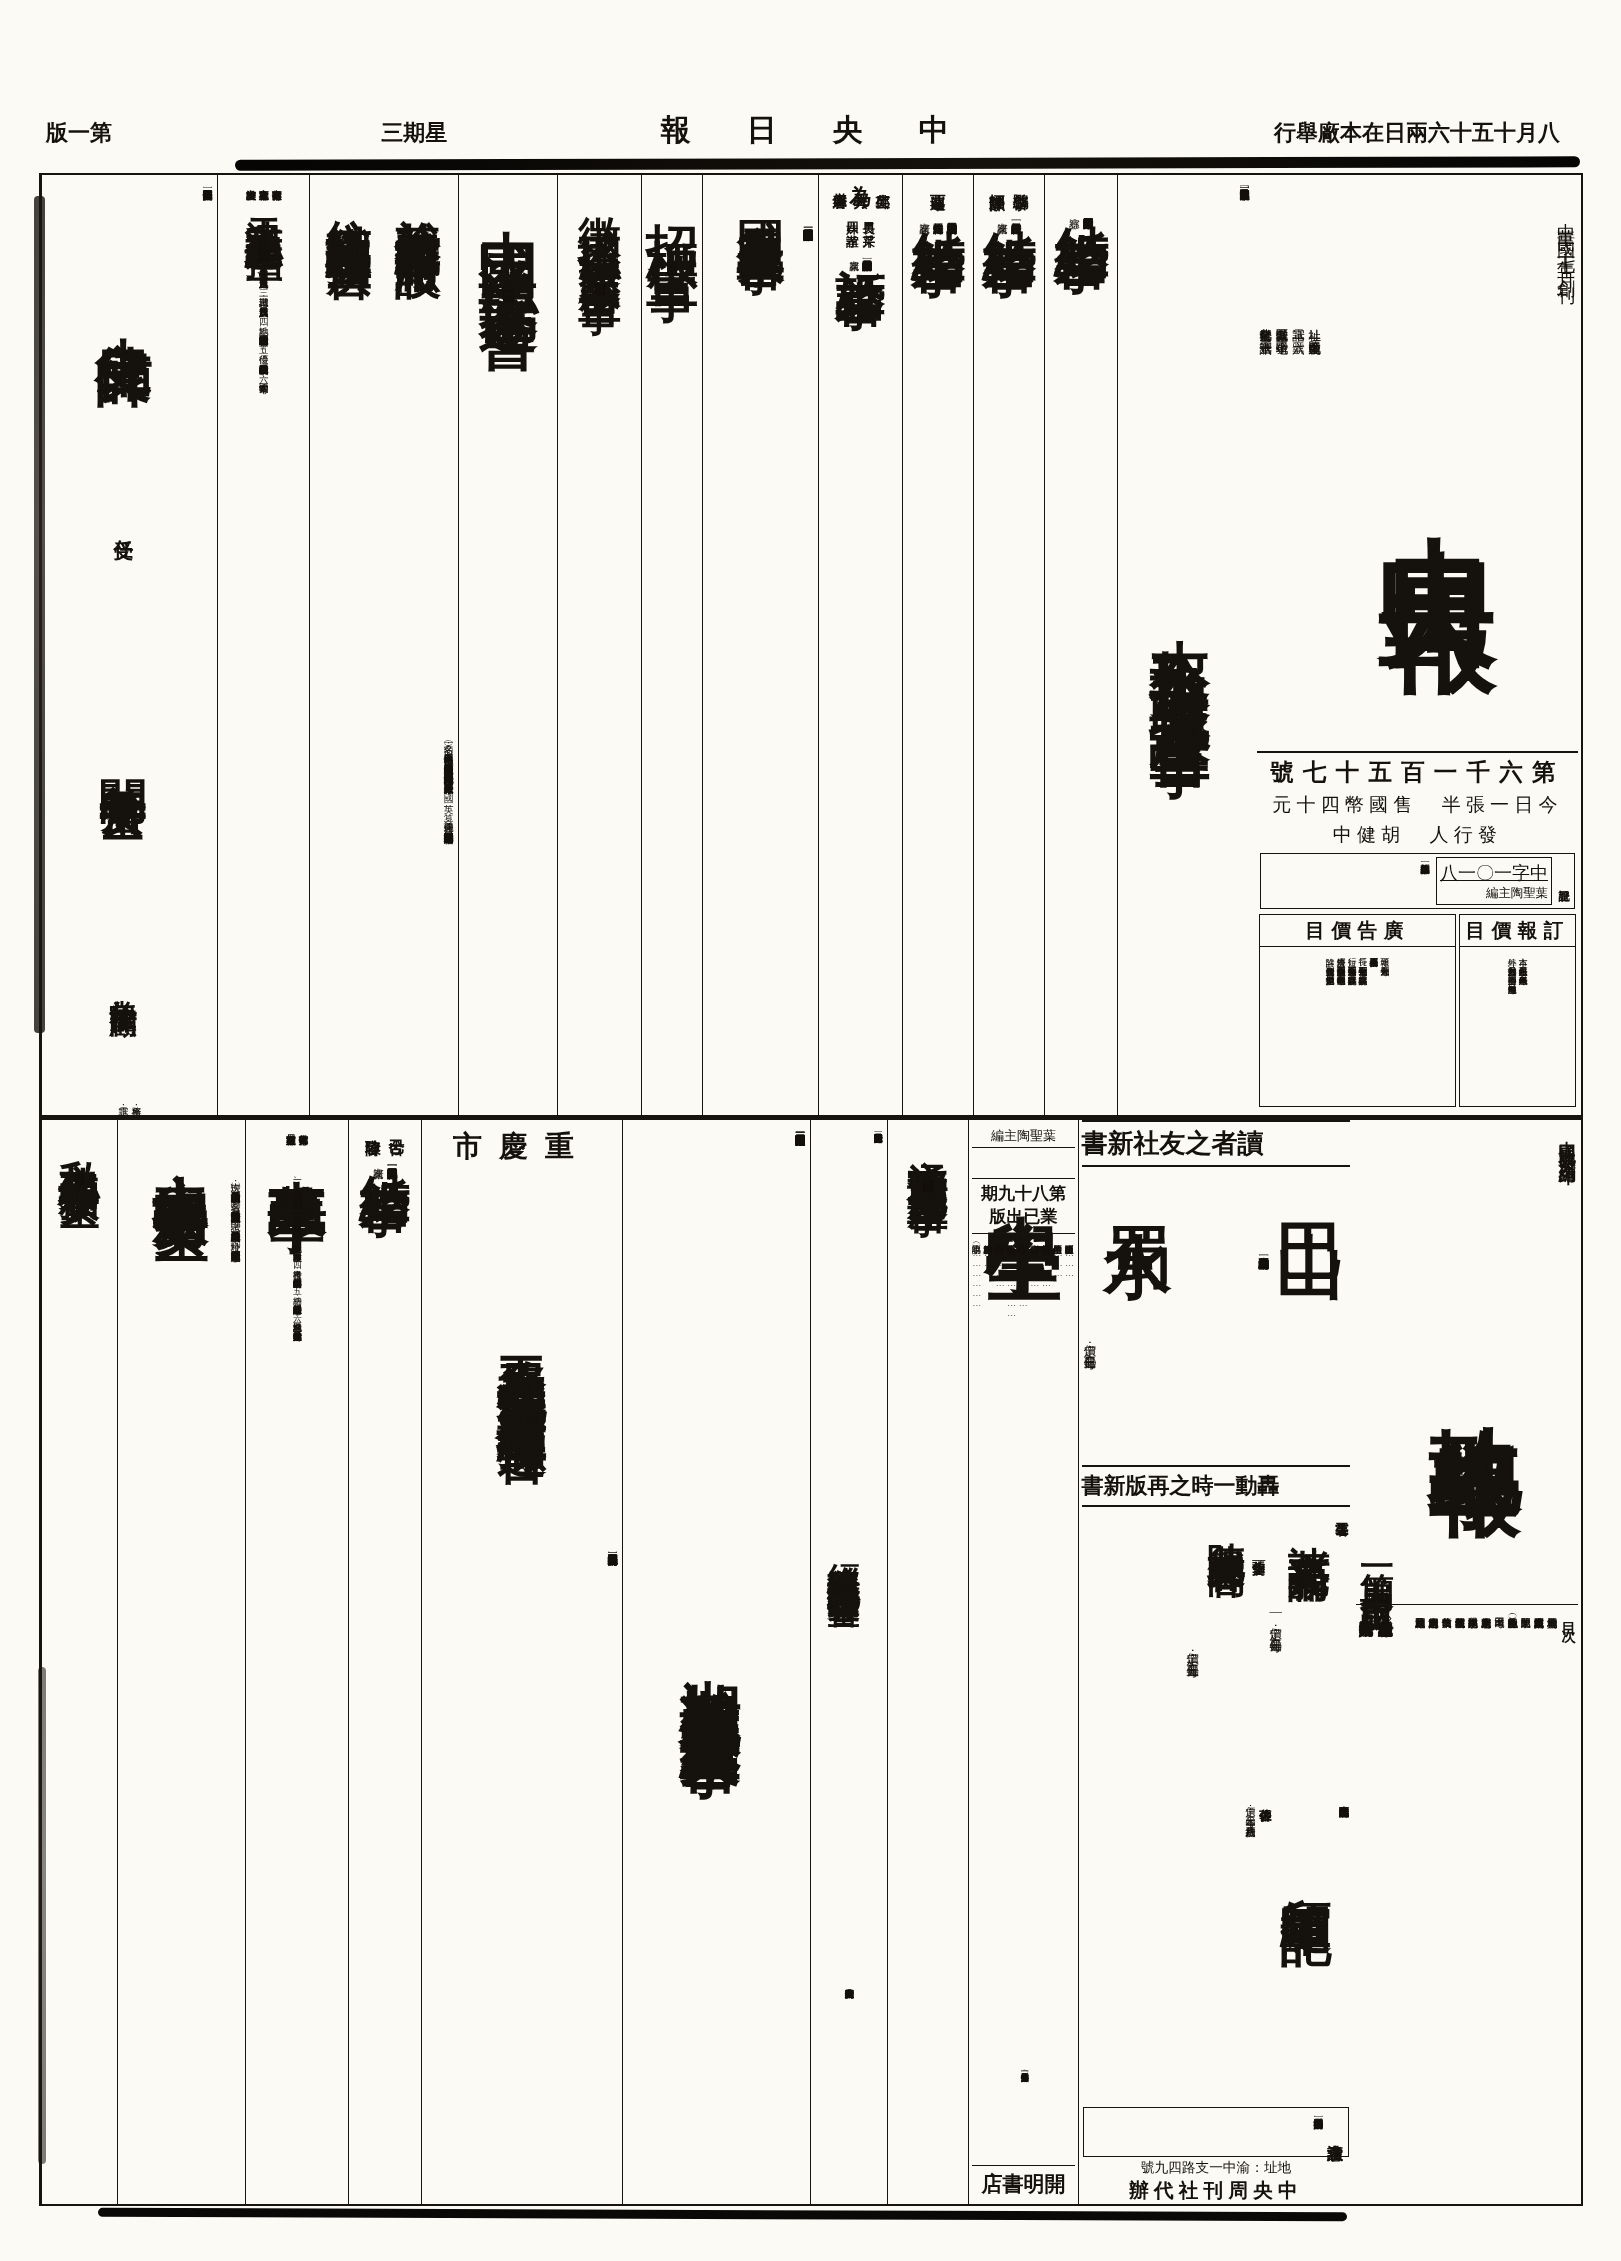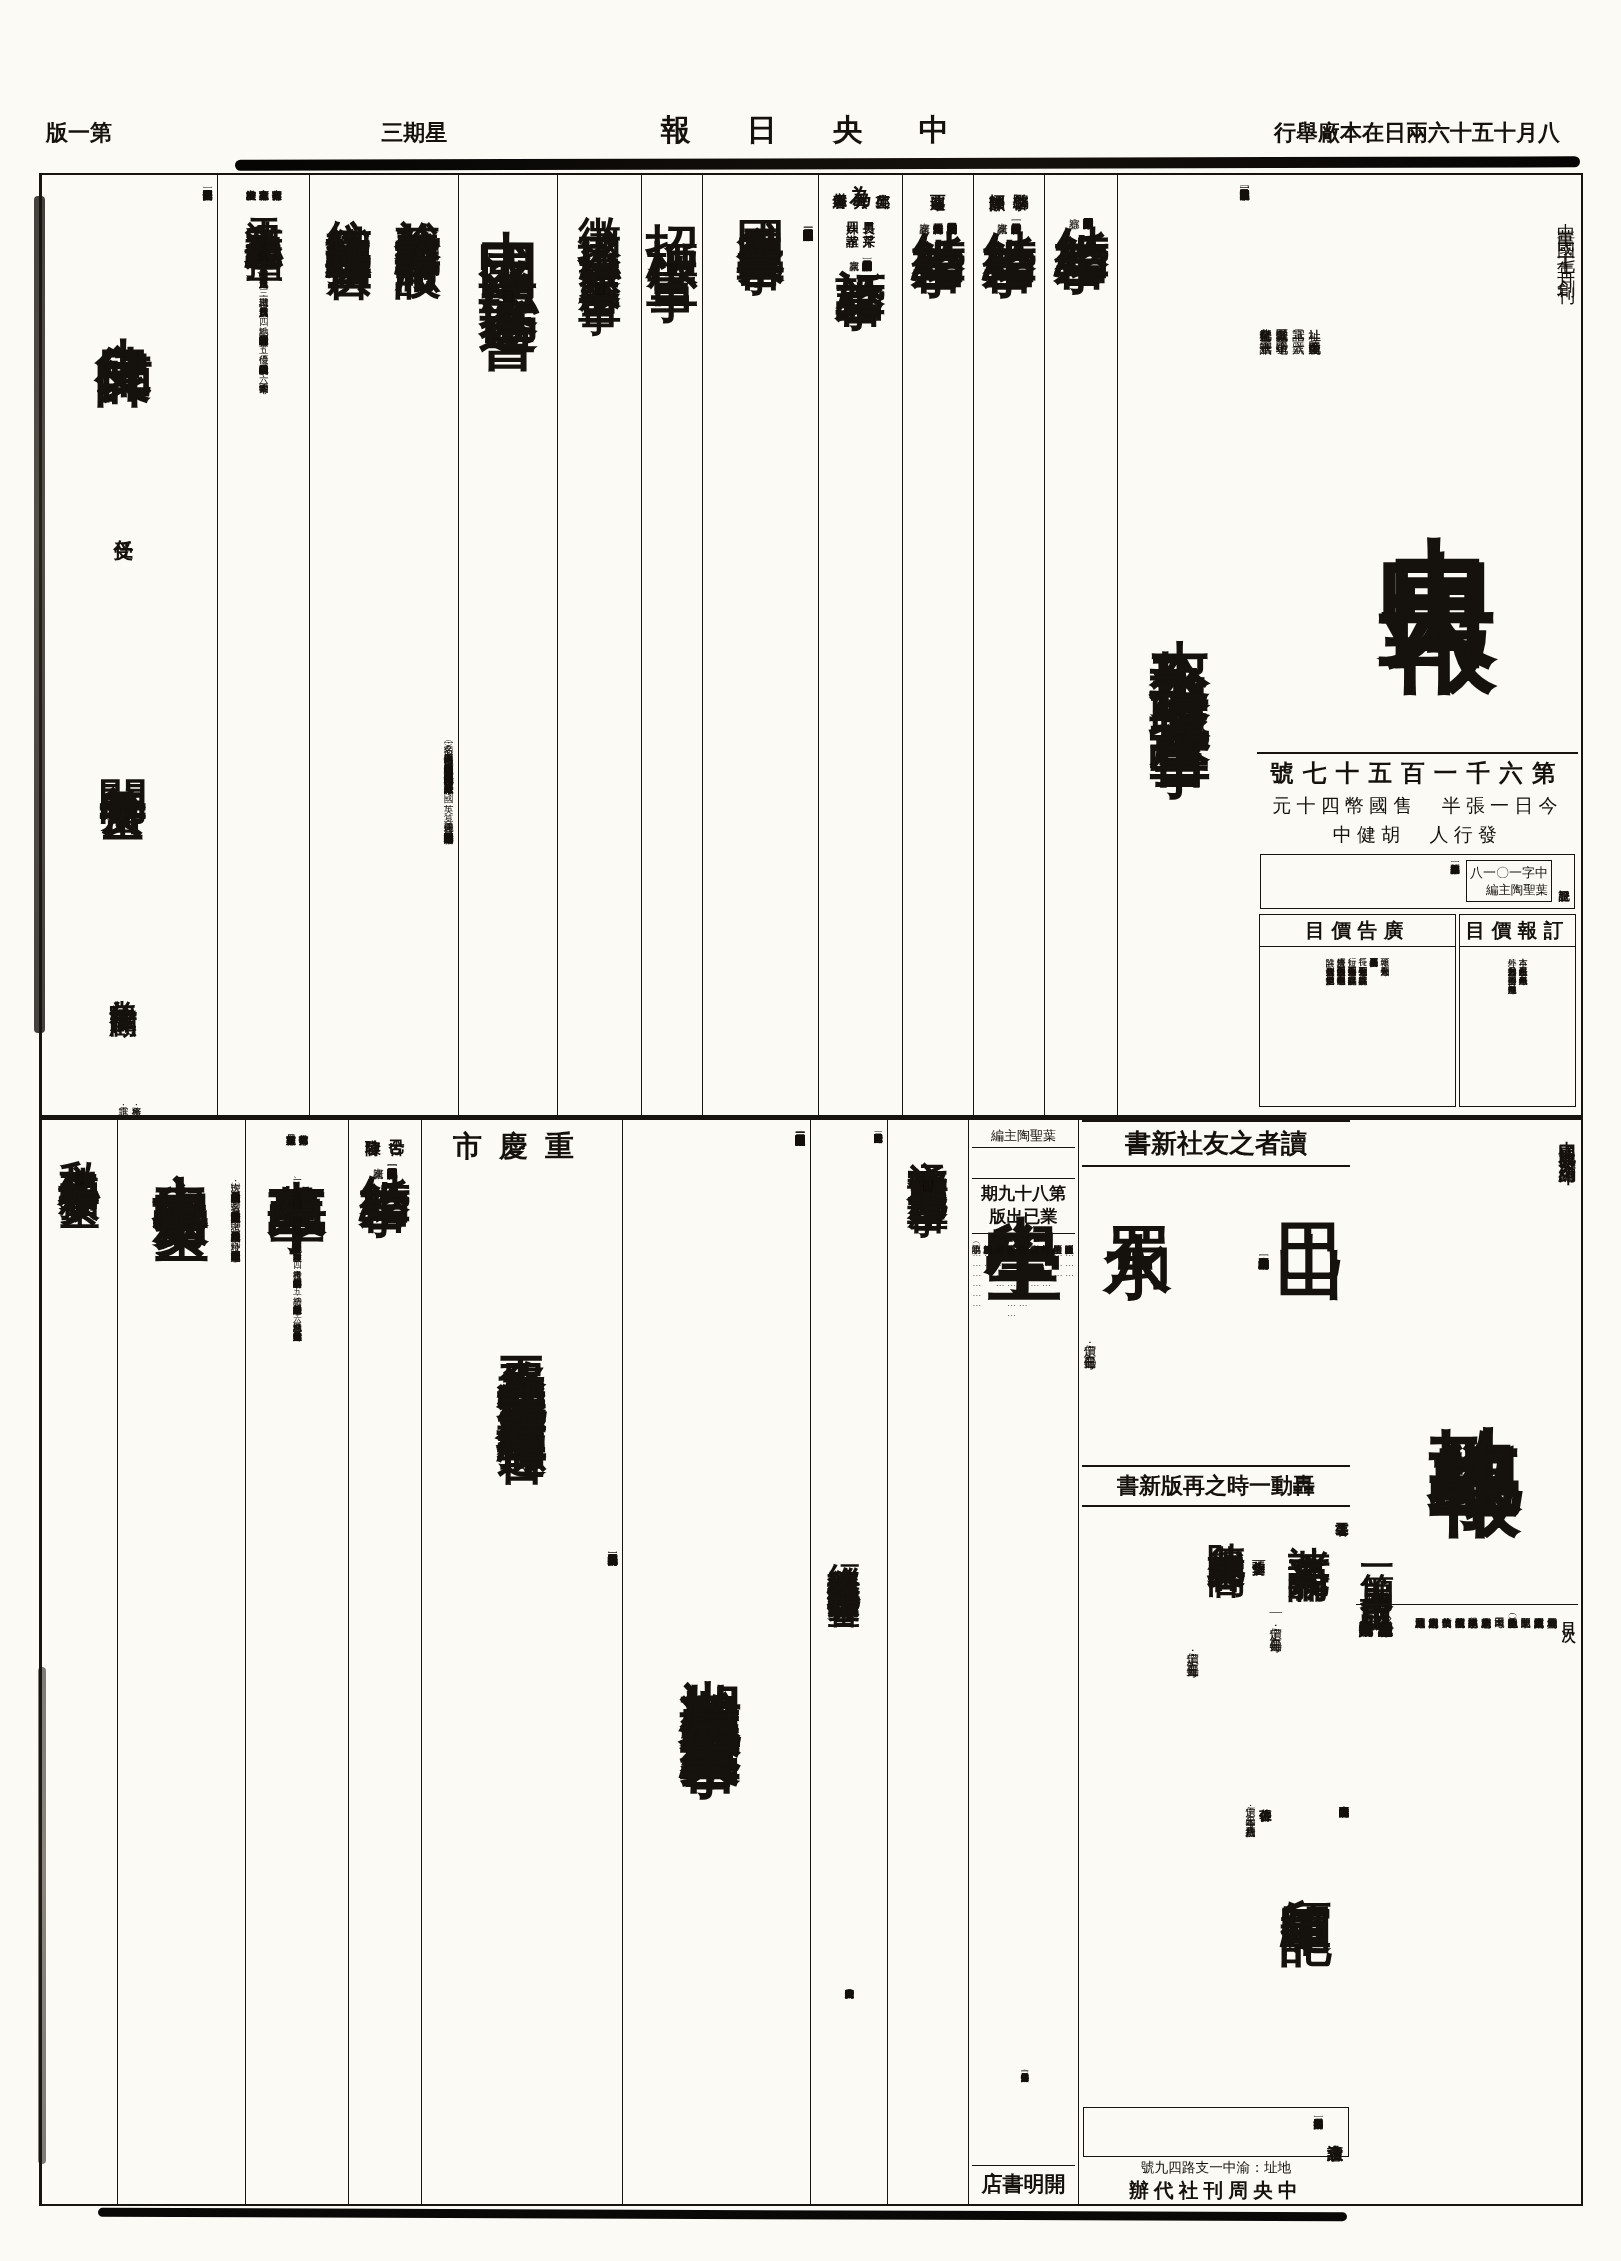--- a/index.html
+++ b/index.html
@@ -37,21 +37,21 @@
   .band-bottom{height:1084px;border-top:none;}
   .ad{
     border-left:1.3px solid #1a150f;box-sizing:border-box;
     padding:6.5px 3.3px;overflow:hidden;position:relative;
     display:flex;flex-direction:column;align-items:center;
   }
   .ad:first-child{border-left:none;}
   .smallbody{font-size:10.5px;line-height:1.3;}
   .names{font-size:15.7px;font-weight:bold;line-height:1.5;}
   .boxed{border:1.3px solid #17130e;padding:2.6px;}
-  .banner{width:100%;text-align:center;font-weight:bold;border-top:2px solid #17130e;border-bottom:2px solid #17130e;padding:3.9px 0;box-sizing:border-box;}
+  .banner{width:100%;text-align:left;font-weight:bold;border-top:2px solid #17130e;border-bottom:2px solid #17130e;padding:3.9px 0;box-sizing:border-box;}
   
   .mh-title{font-size:120px;font-weight:bold;letter-spacing:.12em;line-height:1.12;}
   .mh-lines{width:100%;text-align:center;border-top:2px solid #17130e;padding-top:3px;}
   .mh-lines .l1{font-size:23.5px;font-weight:bold;letter-spacing:9.2px;}
   .mh-lines .l2{font-size:19px;margin-top:3.9px;letter-spacing:5.2px;}
   .ptable{border:1.3px solid #17130e;margin:1.3px;flex:1;display:flex;flex-direction:column;align-items:center;overflow:hidden;}
   .ptable .phead{width:100%;text-align:center;font-weight:bold;font-size:19.6px;letter-spacing:6.5px;border-bottom:1.3px solid #17130e;padding:2px 0;}
   .ptable .pbody{font-size:8.8px;line-height:1.25;padding:3.9px 1.3px;}
   
   .streak{position:absolute;background:linear-gradient(180deg,#171310,#2a241d 40%,#171310);opacity:.8;border-radius:3.9px;}
@@ -79,21 +79,21 @@
 化龍橋營業處　電話二十六號</div>
     </div>
     <div class="mh-lines">
       <div class="rtl l1">第六千一百五十七號</div>
       <div class="rtl l2">今日一張半　售國幣四十元</div>
       <div class="rtl l2">發行人　胡健中</div>
     </div>
     <div class="hrow" style="width:96%;margin-top:5.2px;border:1.3px solid #17130e;padding:2.6px;align-items:center;">
       <div class="vtext" style="font-size:11px;font-weight:bold;">登記證</div>
       <div class="boxed" style="margin:0 5.2px;">
-        <div class="rtl" style="font-size:13px;">中字一〇一八</div>
+        <div class="rtl" style="font-size:18px;text-decoration:underline;">中字一〇一八</div>
         <div class="rtl" style="font-size:12.4px;">葉聖陶主編</div>
       </div>
       <div class="vtext grow" style="font-size:9.2px;height:48px;">中華郵政特准掛號認為第一類新聞紙類</div>
     </div>
     <div class="hrow" style="width:100%;height:196px;margin-top:3.9px;">
       <div class="ptable" style="flex:0 0 36%;">
         <div class="rtl phead">訂報價目</div>
         <div class="vtext pbody grow">本市　白報紙每月一千二百元　米色報紙每月三千六百元
 外埠　另加郵費每月六元　掛號另加四元二角　航空每日另加九元二角</div>
       </div>

